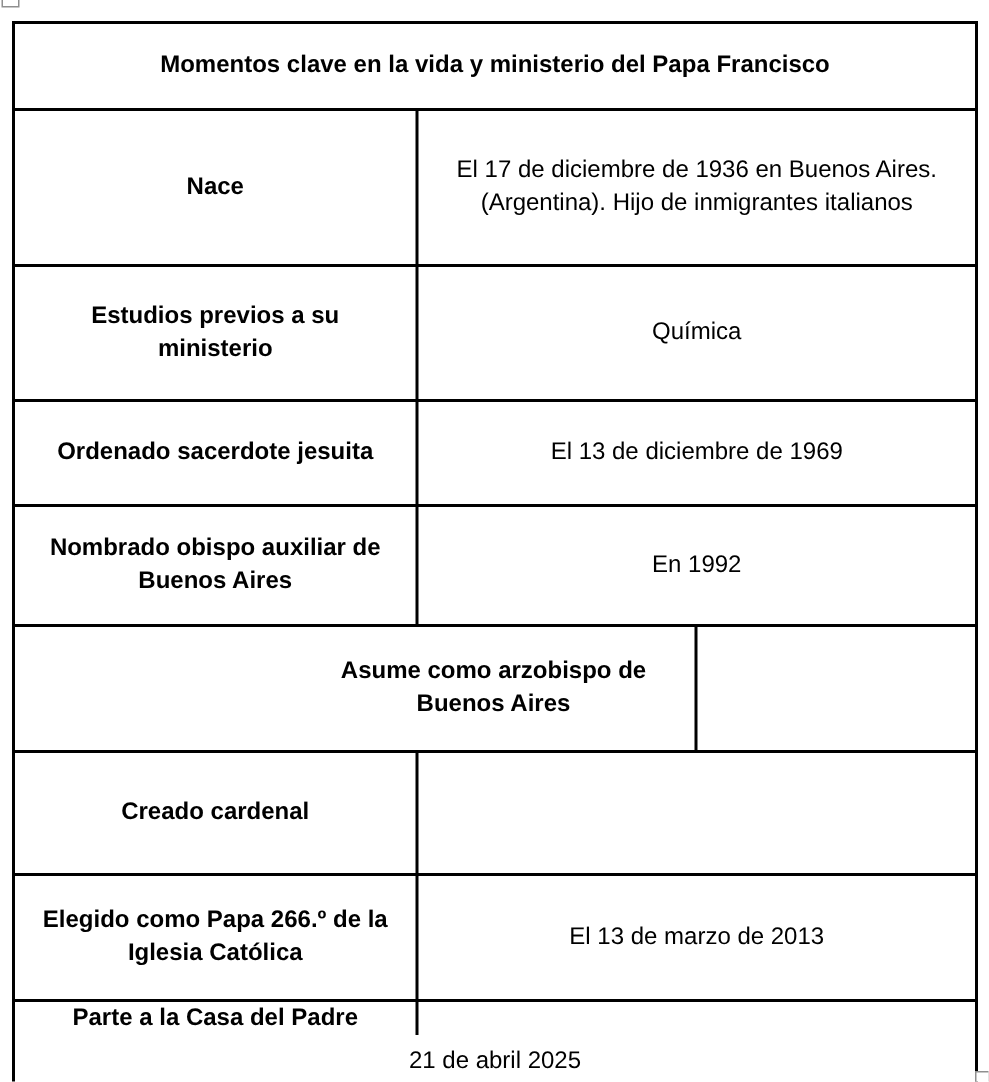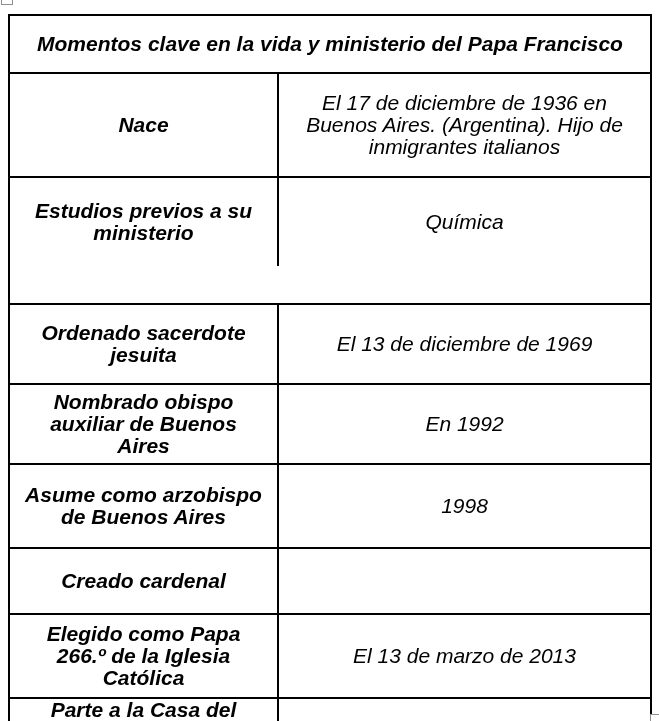--- a/index.html
+++ b/index.html
@@ -30,37 +30,36 @@
     width: 100%;
     box-sizing: border-box;
   }
   .row + .row {
     border-top: 2px solid #000000;
   }
   
   .row:nth-child(1) { height: 56px; }
   .row:nth-child(2) { height: 104px; }
   .row:nth-child(3) { height: 90px; }
-  .row:nth-child(4) { height: 80px; margin-top: 37px; }
+  .row:nth-child(4) { height: 70px; }
   .row:nth-child(5) { height: 80px; }
   .row:nth-child(6) { height: 84px; justify-content: center; }
-  .row:nth-child(7) { height: 66px; }
+  .row:nth-child(7) { height: 82px; }
   .row:nth-child(8) { height: 84px; }
   .row:nth-child(9) { height: 59px; flex-direction: column; }
 
   .cell {
     display: flex;
     align-items: center;
     justify-content: center;
     text-align: center;
     box-sizing: border-box;
-    font-size: 21px;
+    font-size: 16px;
     line-height: 22px;
     padding: 0 12px;
-    font-style: italic;
   }
   .cell.title {
     flex: 1;
     font-weight: bold;
   }
   .cell.label {
     width: 269px;
     border-right: 2px solid #000000;
     font-weight: bold;
   }
@@ -119,21 +118,20 @@
     <div class="cell value">El 13 de diciembre de 1969</div>
   </div>
 
   <div class="row">
     <div class="cell label">Nombrado obispo auxiliar de Buenos Aires</div>
     <div class="cell value">En 1992</div>
   </div>
 
   <div class="row">
     <div class="cell label">Asume como arzobispo de Buenos Aires</div>
-    <div class="cell value">1998</div>
   </div>
 
   <div class="row">
     <div class="cell label">Creado cardenal</div>
   </div>
 
   <div class="row">
     <div class="cell label">Elegido como Papa 266.º de la Iglesia Católica</div>
     <div class="cell value">El 13 de marzo de 2013</div>
   </div>

